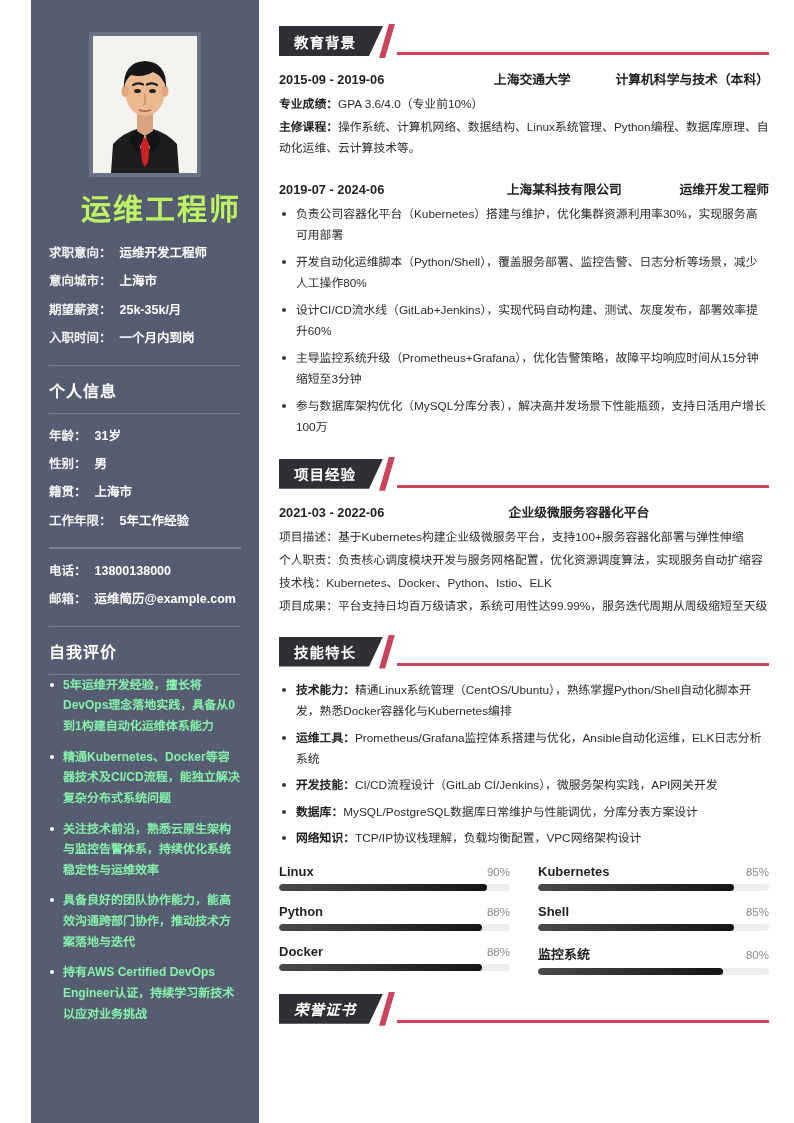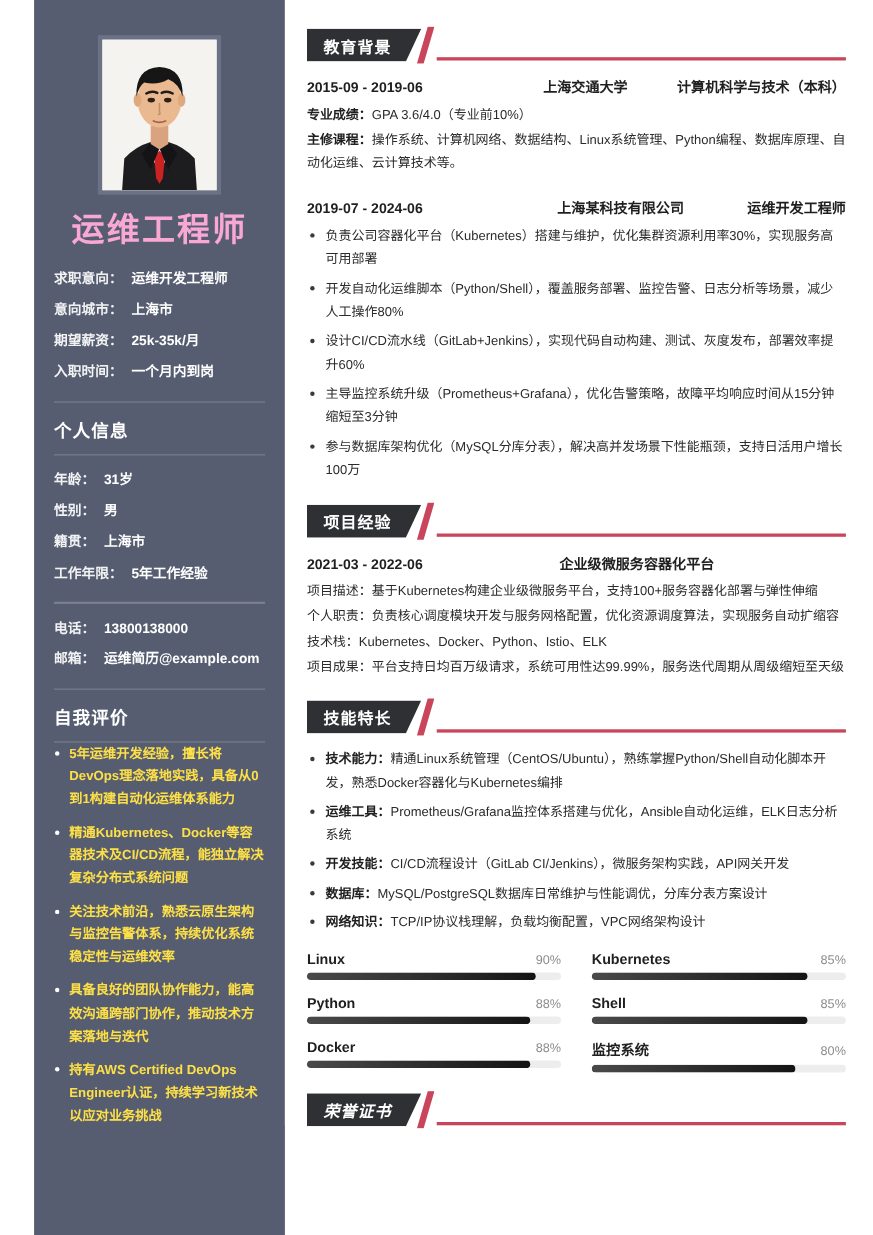--- a/index.html
+++ b/index.html
@@ -22,25 +22,25 @@
   .avatar-wrap{
     width:112px;height:145px;margin:32px auto 0 auto;
     background:#6b7285;
     padding:4px;box-sizing:border-box;
   }
   .avatar{
     width:104px;height:137px;display:block;
     background:#f2f1ee;
   }
   .name-title{
-    text-align:center;
+    text-align:right;
     font-size:30px;font-weight:bold;
     letter-spacing:2px;
     margin:16px 0 18px 0;
-    color:#f9a8d4;
+    color:#bef264;
     line-height:1.1;
   }
   .kv-list{margin:0 0 10px 0;}
   .kv{
     display:flex;
     font-size:12.5px;
     line-height:1.55;
     margin-bottom:9px;
     color:#ffffff;
     font-weight:bold;
@@ -56,21 +56,21 @@
   }
   .side-body{padding-top:13px;}
 
   .eval-list{margin:0;padding:0;list-style:none;}
   .eval-list li{
     position:relative;
     padding-left:14px;
     font-size:12px;
     line-height:1.72;
     margin-bottom:10px;
-    color:#fde047;
+    color:#86efac;
     font-weight:bold;
   }
   .eval-list li:before{
     content:"";position:absolute;left:1px;top:8px;
     width:4px;height:4px;border-radius:50%;
     background:#ffffff;
   }
 
   
   .main{

